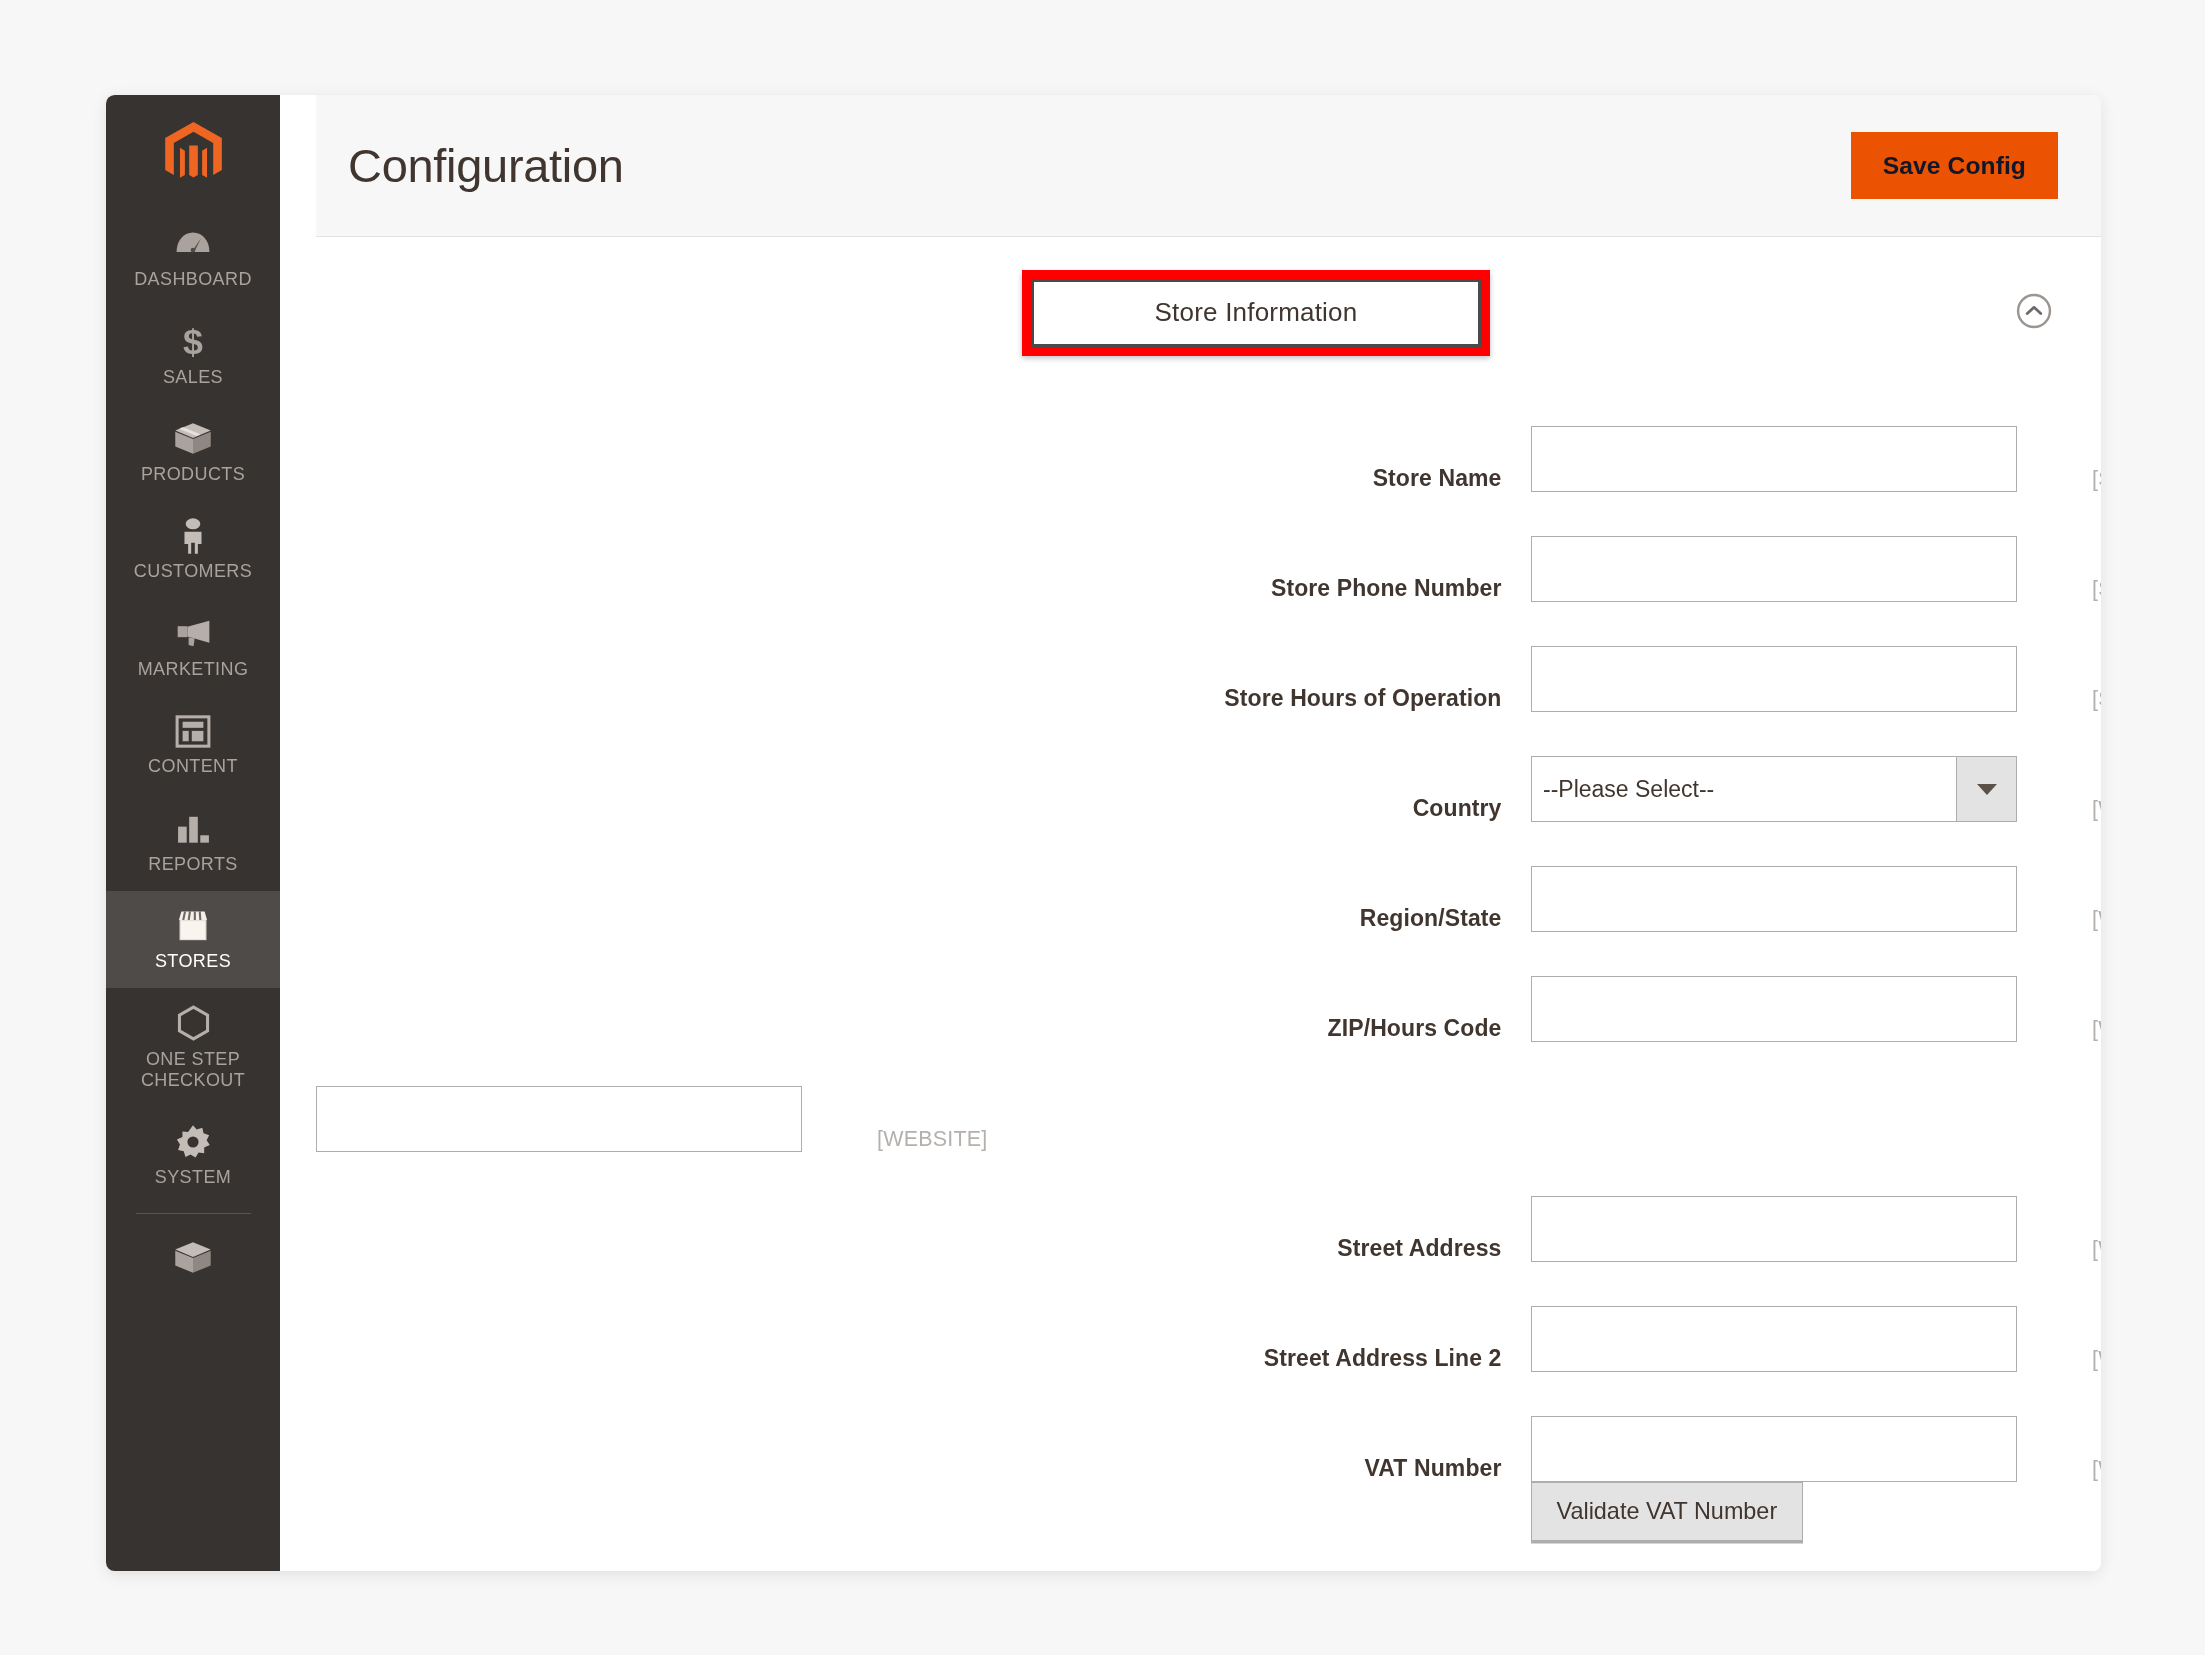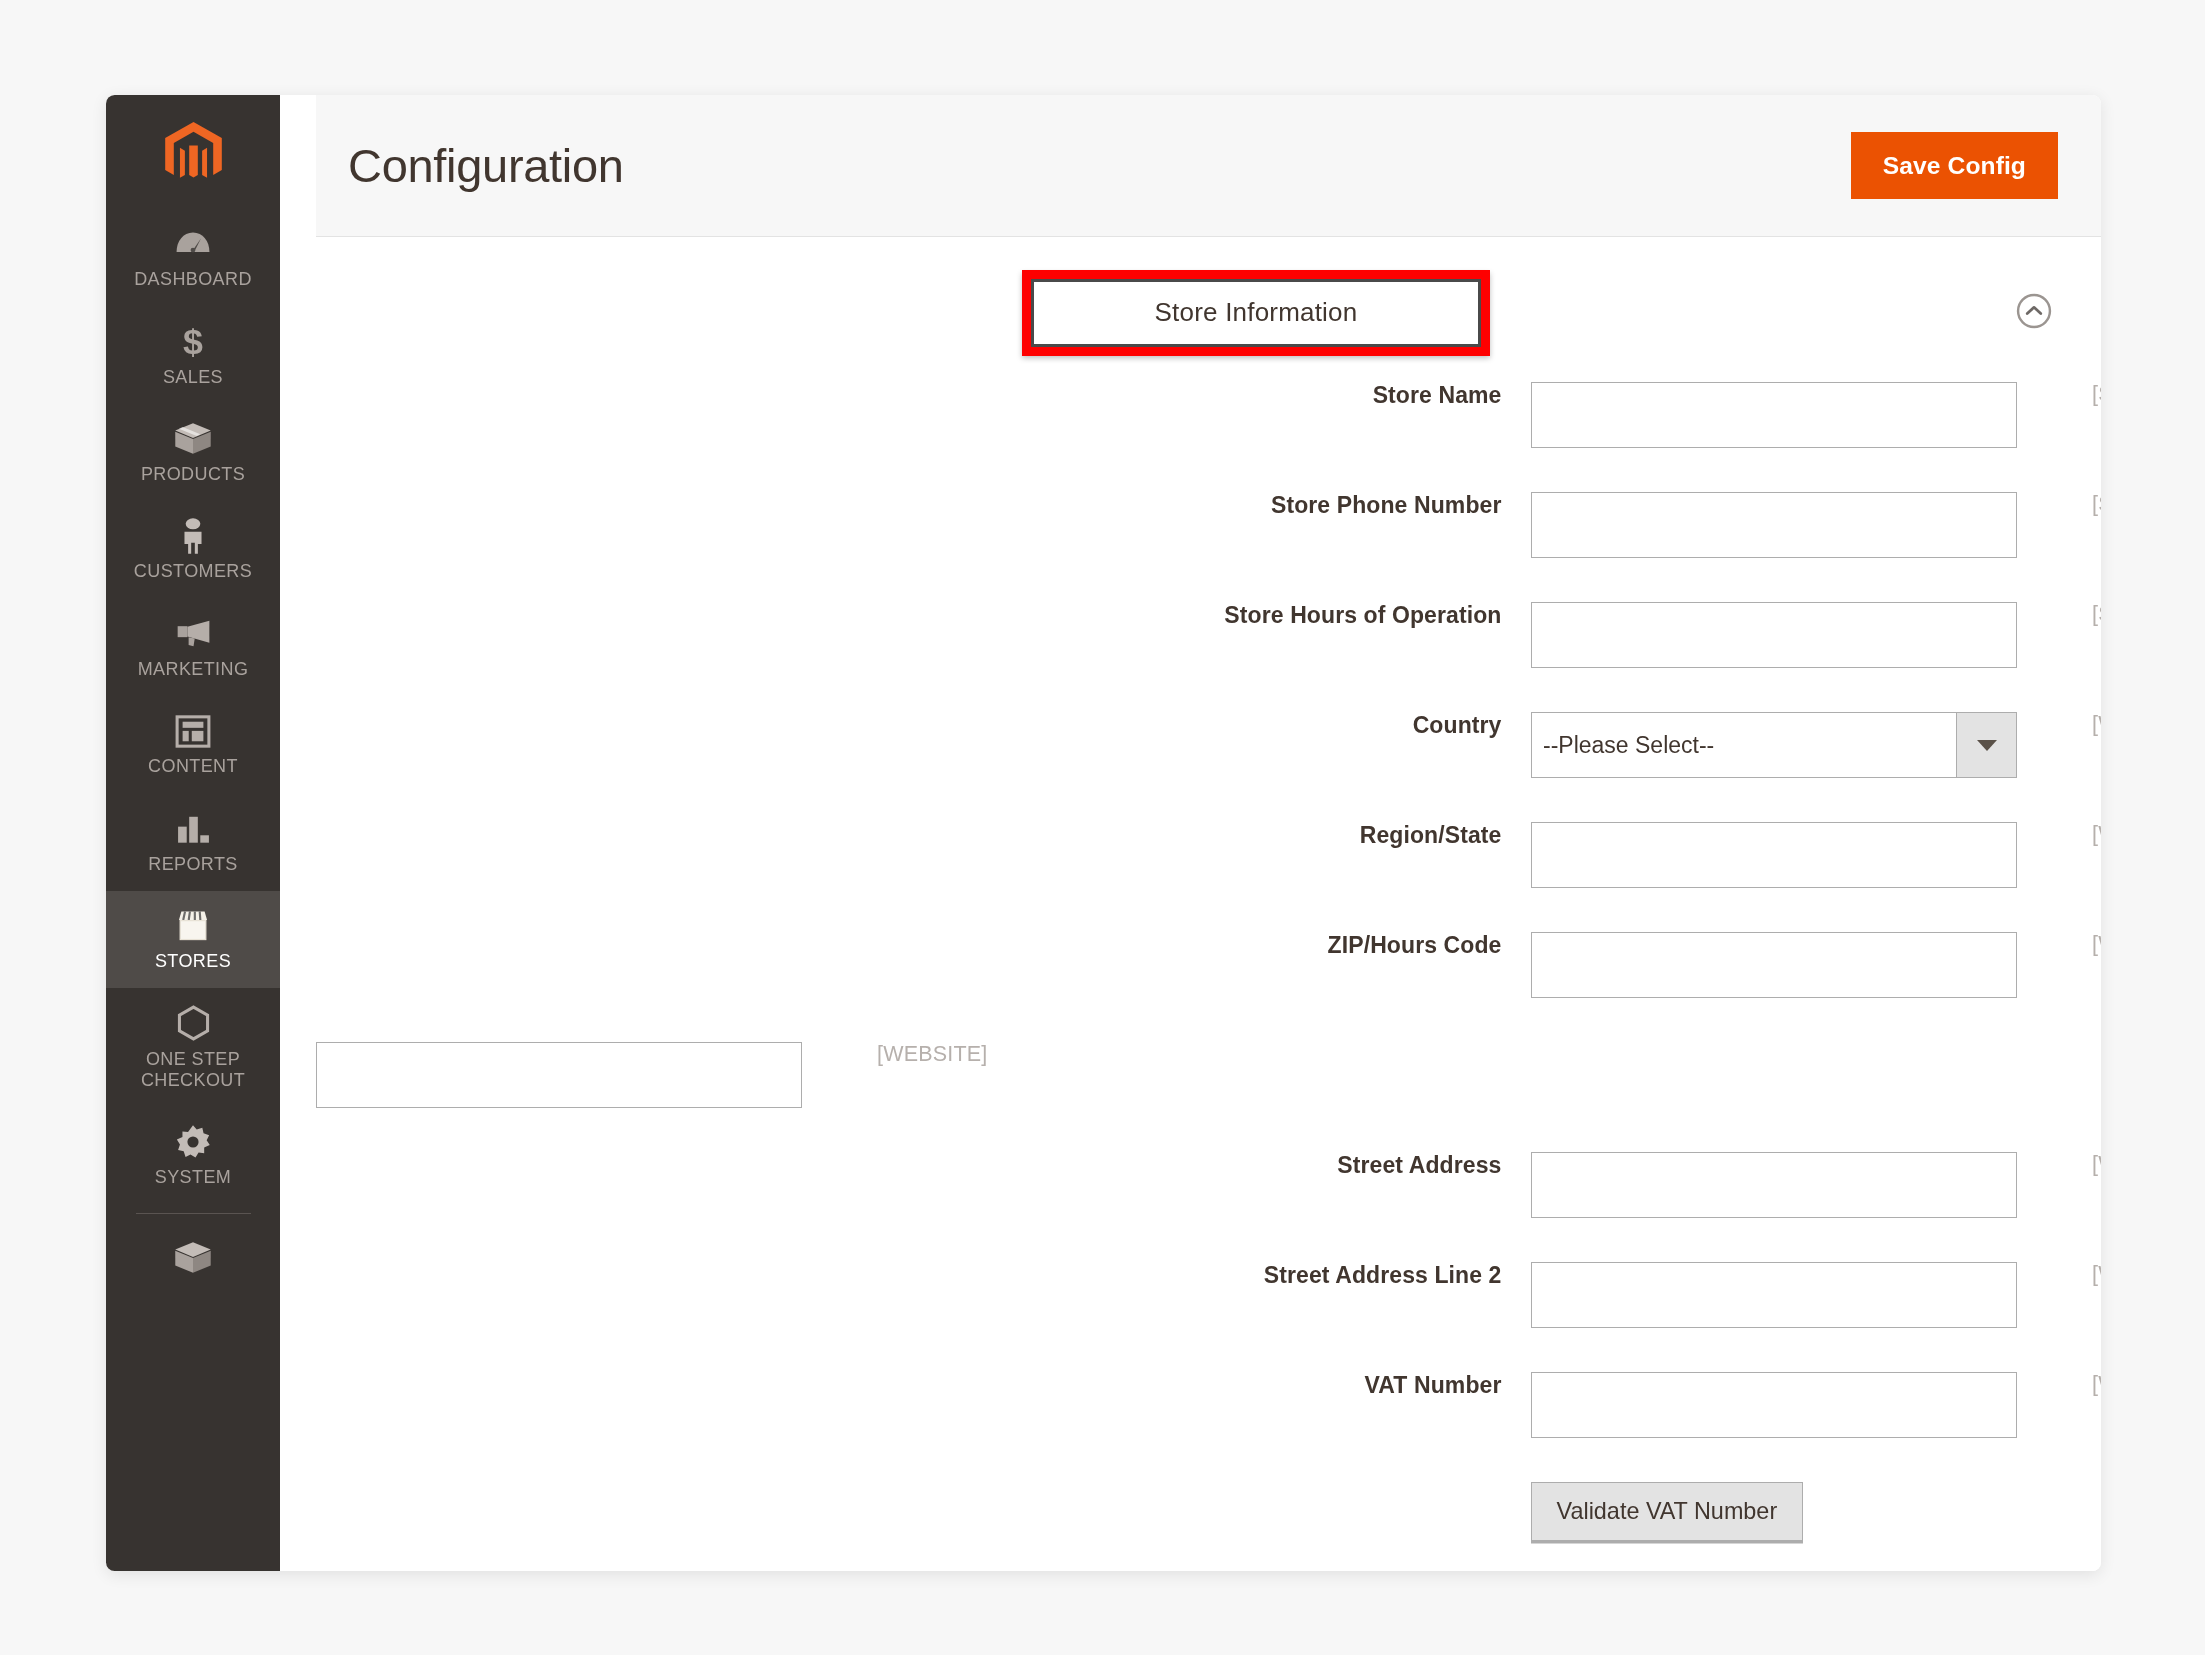--- a/index.html
+++ b/index.html
@@ -100,21 +100,21 @@
 
   .page-title {
     font-size: 47px;
     font-weight: 400;
     color: #41362f;
     letter-spacing: -0.3px;
   }
 
   .save-config-btn {
     background: #eb5202;
-    color: #ffffff;
+    color: #0f172a;
     border: none;
     font-family: "Liberation Sans", sans-serif;
     font-size: 24.6px;
     font-weight: bold;
     padding: 19.7px 32px;
     cursor: pointer;
     letter-spacing: 0.1px;
   }
 
   .content-area {
@@ -170,21 +170,21 @@
     width: 38px;
     height: 38px;
     cursor: pointer;
   }
 
   
   .form-rows { padding-top: 37px; }
 
   .form-row {
     display: flex;
-    align-items: flex-start;
+    align-items: flex-end;
     height: 110px;
   }
 
   .field-label {
     width: 1215px;
     flex: 0 0 1215px;
     text-align: right;
     padding-right: 29.5px;
     font-size: 23px;
     font-weight: bold;

